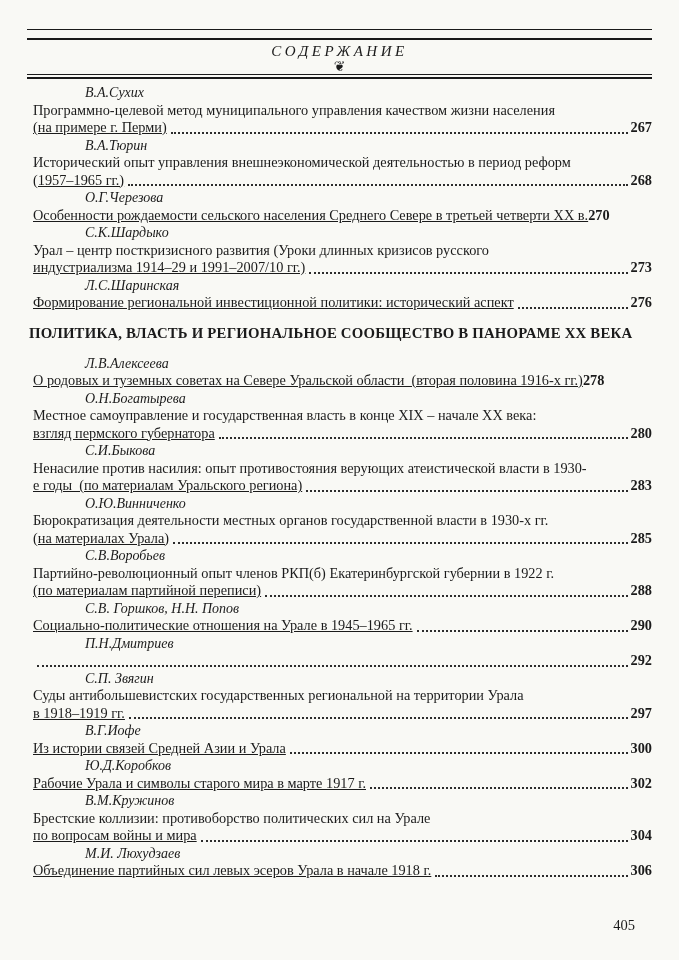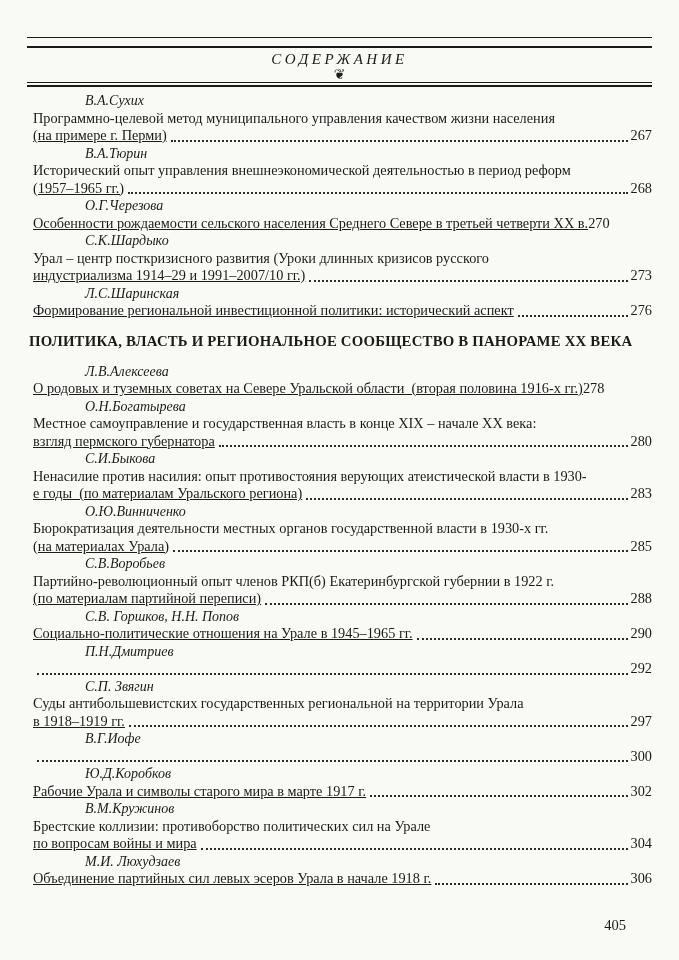--- a/index.html
+++ b/index.html
@@ -5,21 +5,21 @@
   html,body { margin:0; padding:0; }
   .page {
     position: relative;
     width: 679px;
     height: 960px;
     background: #f9f9f5;
     color: #1b1b1b;
     font-family: "Liberation Serif", "DejaVu Serif", serif;
     overflow: hidden;
     box-sizing: border-box;
-    padding: 16px 27px;
+    padding: 8px 27px;
   }
   
   .rule-double {
     margin-top: 21px;
     height: 8px;
     border-top: 1px solid #1a1a1a;
     border-bottom: 2px solid #1a1a1a;
   }
   .header-title {
     text-align: center;
@@ -58,32 +58,32 @@
     align-items: flex-end;
     white-space: normal;
   }
   .title-line.last .t { white-space: pre; flex: 0 0 auto; text-decoration: underline; }
   .dots {
     flex: 1 1 auto;
     min-width: 4px;
     border-bottom: 2px dotted #2c2c2c;
     margin: 0 3px 3px 4px;
   }
-  .pageno { flex: 0 0 auto; }
+  .pageno { flex: 0 0 auto; font-weight: bold; }
   .section-heading {
     font-weight: bold;
     font-size: 14.8px;
     letter-spacing: 0.2px;
     margin: 12px 0 12px -4px;
     white-space: pre;
     line-height: 19px;
   }
   .folio {
     position: absolute;
-    right: 53px;
+    right: 44px;
     bottom: 26px;
     font-size: 14.5px;
   }
 </style>
 </head>
 <body>
 
 <div class="page">
   <div>
     <div class="rule-double"></div>
@@ -199,20 +199,21 @@
         <div class="title-line"><span class="t">Суды антибольшевистских государственных региональной на территории Урала</span></div>
         <div class="title-line last">
           <span class="t">в 1918–1919 гг.</span>
           <span class="dots"></span>
           <span class="pageno">297</span>
         </div>
       </div>
       <div class="entry">
         <div class="author">В.Г.Иофе</div>
         <div class="title-line last">
+          <span class="t">Из истории связей Средней Азии и Урала</span>
           <span class="dots"></span>
           <span class="pageno">300</span>
         </div>
       </div>
       <div class="entry">
         <div class="author">Ю.Д.Коробков</div>
         <div class="title-line last">
           <span class="t">Рабочие Урала и символы старого мира в марте 1917 г.</span>
           <span class="dots"></span>
           <span class="pageno">302</span>

